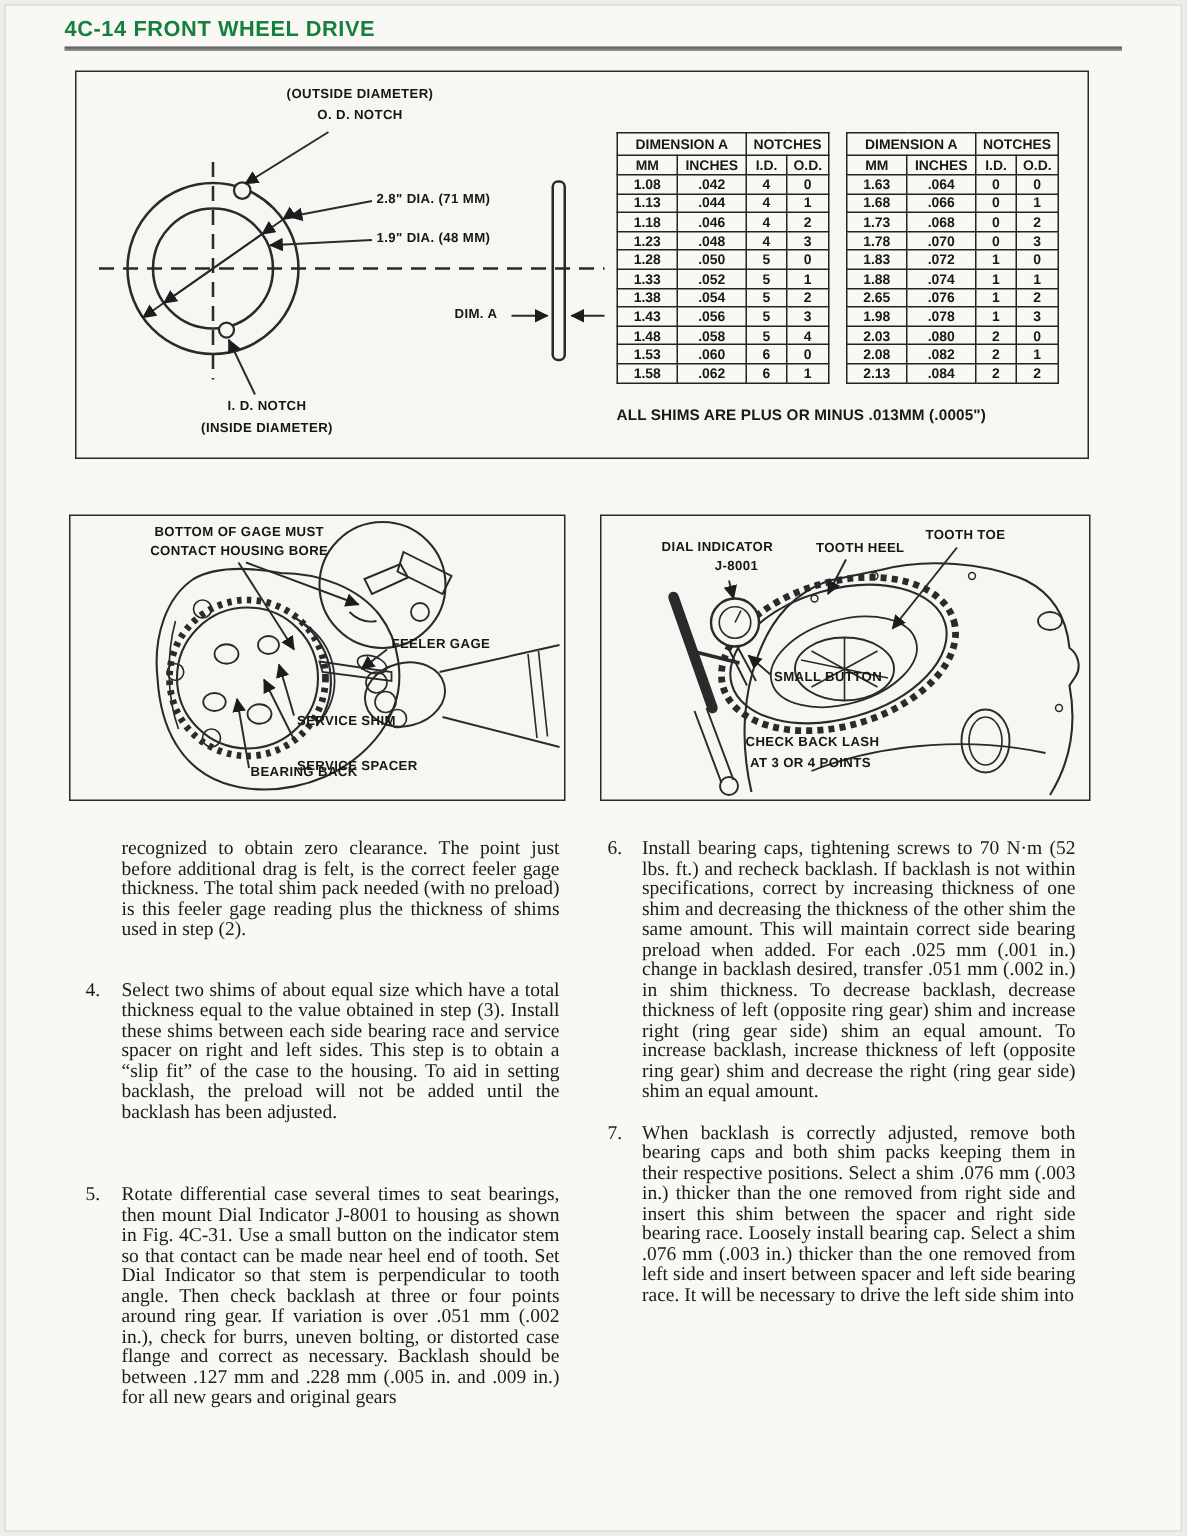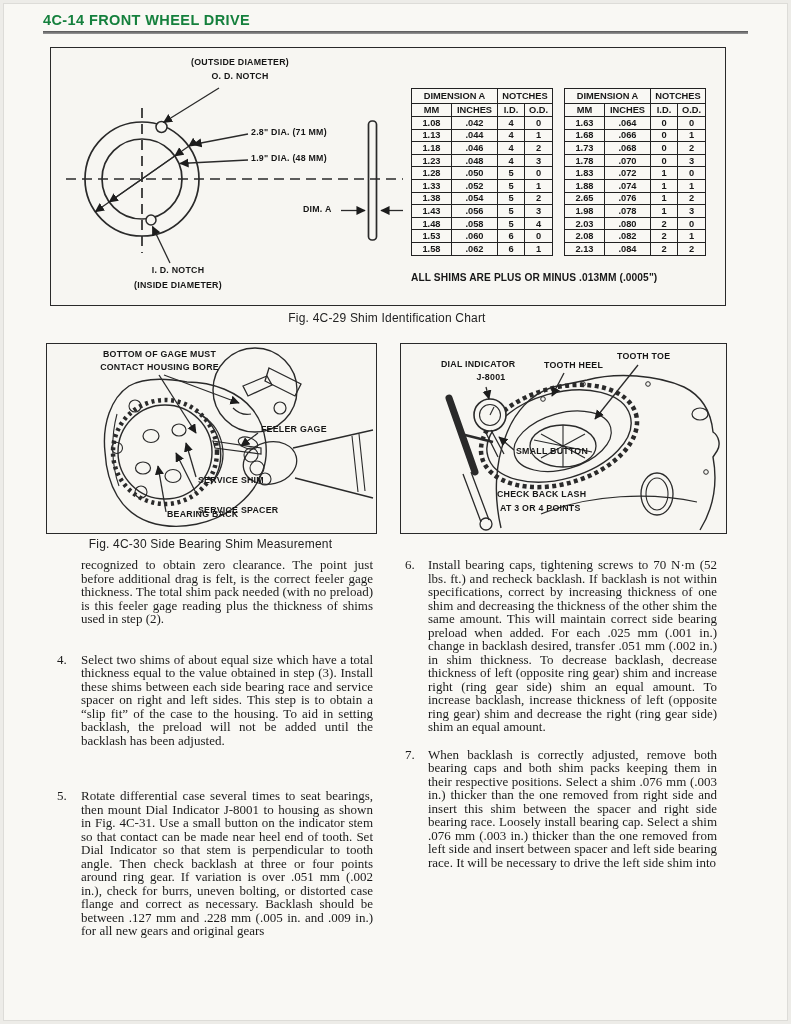--- a/index.html
+++ b/index.html
@@ -282,21 +282,20 @@
             <td>2.13</td>
             <td>.084</td>
             <td>2</td>
             <td>2</td>
           </tr>
         </tbody>
     </table>
 
     <div class="table-note">ALL SHIMS ARE PLUS OR MINUS .013MM (.0005")</div>
   </div>
-  <div class="caption" id="cap29">Fig. 4C-29 Shim Identification Chart</div>
 
   <div class="figbox" id="fig30">
     <svg width="329" height="189" viewBox="0 0 329 189">
 
       <circle class="ink" cx="208" cy="46" r="42" stroke-width="1.4"></circle>
       <path class="ink" d="M222 24 L254 40 L248 52 L218 37 Z" stroke-width="1.3"></path>
       <path class="ink" d="M196 42 L220 32 L225 41 L201 52 Z" stroke-width="1.3"></path>
       <circle class="ink" cx="233" cy="64" r="6" stroke-width="1.2"></circle>
       <path class="ink" d="M186 64 q 8 8 18 6" stroke-width="1.2"></path>
 
@@ -334,21 +333,20 @@
       <line class="ink" x1="149" y1="149" x2="129" y2="109" stroke-width="1.3" marker-end="url(#arr)"></line>
       <line class="ink" x1="119" y1="168" x2="111" y2="122" stroke-width="1.3" marker-end="url(#arr)"></line>
     </svg>
     <div class="flabel fc l-gage1">BOTTOM OF GAGE MUST</div>
     <div class="flabel fc l-gage2">CONTACT HOUSING BORE</div>
     <div class="flabel l-feeler">FEELER GAGE</div>
     <div class="flabel l-spacer">SERVICE SPACER</div>
     <div class="flabel l-shim">SERVICE SHIM</div>
     <div class="flabel l-race">BEARING BACK</div>
   </div>
-  <div class="caption" id="cap30">Fig. 4C-30 Side Bearing Shim Measurement</div>
 
   <div class="figbox" id="fig31">
     <svg width="325" height="189" viewBox="0 0 325 189">
 
       <path class="ink" stroke-width="1.4" d="M100 184 C 92 150 95 118 104 94 C 113 68 130 50 152 43 L 186 36 C 216 28 256 31 283 43 C 301 52 310 68 312 88 C 318 92 320 101 316 107 L 312 113 C 317 140 312 165 299 186"></path>
       <path class="ink" stroke-width="1.2" d="M140 170 C 190 150 250 148 296 158"></path>
       <ellipse class="ink" cx="256" cy="150" rx="16" ry="21" stroke-width="1.3"></ellipse>
       <ellipse class="ink" cx="256" cy="150" rx="11" ry="16" stroke-width="1.1"></ellipse>
       <ellipse class="ink" cx="299" cy="70" rx="8" ry="6" stroke-width="1.2"></ellipse>
       <circle class="ink" cx="182" cy="40" r="2.3" stroke-width="1"></circle>

